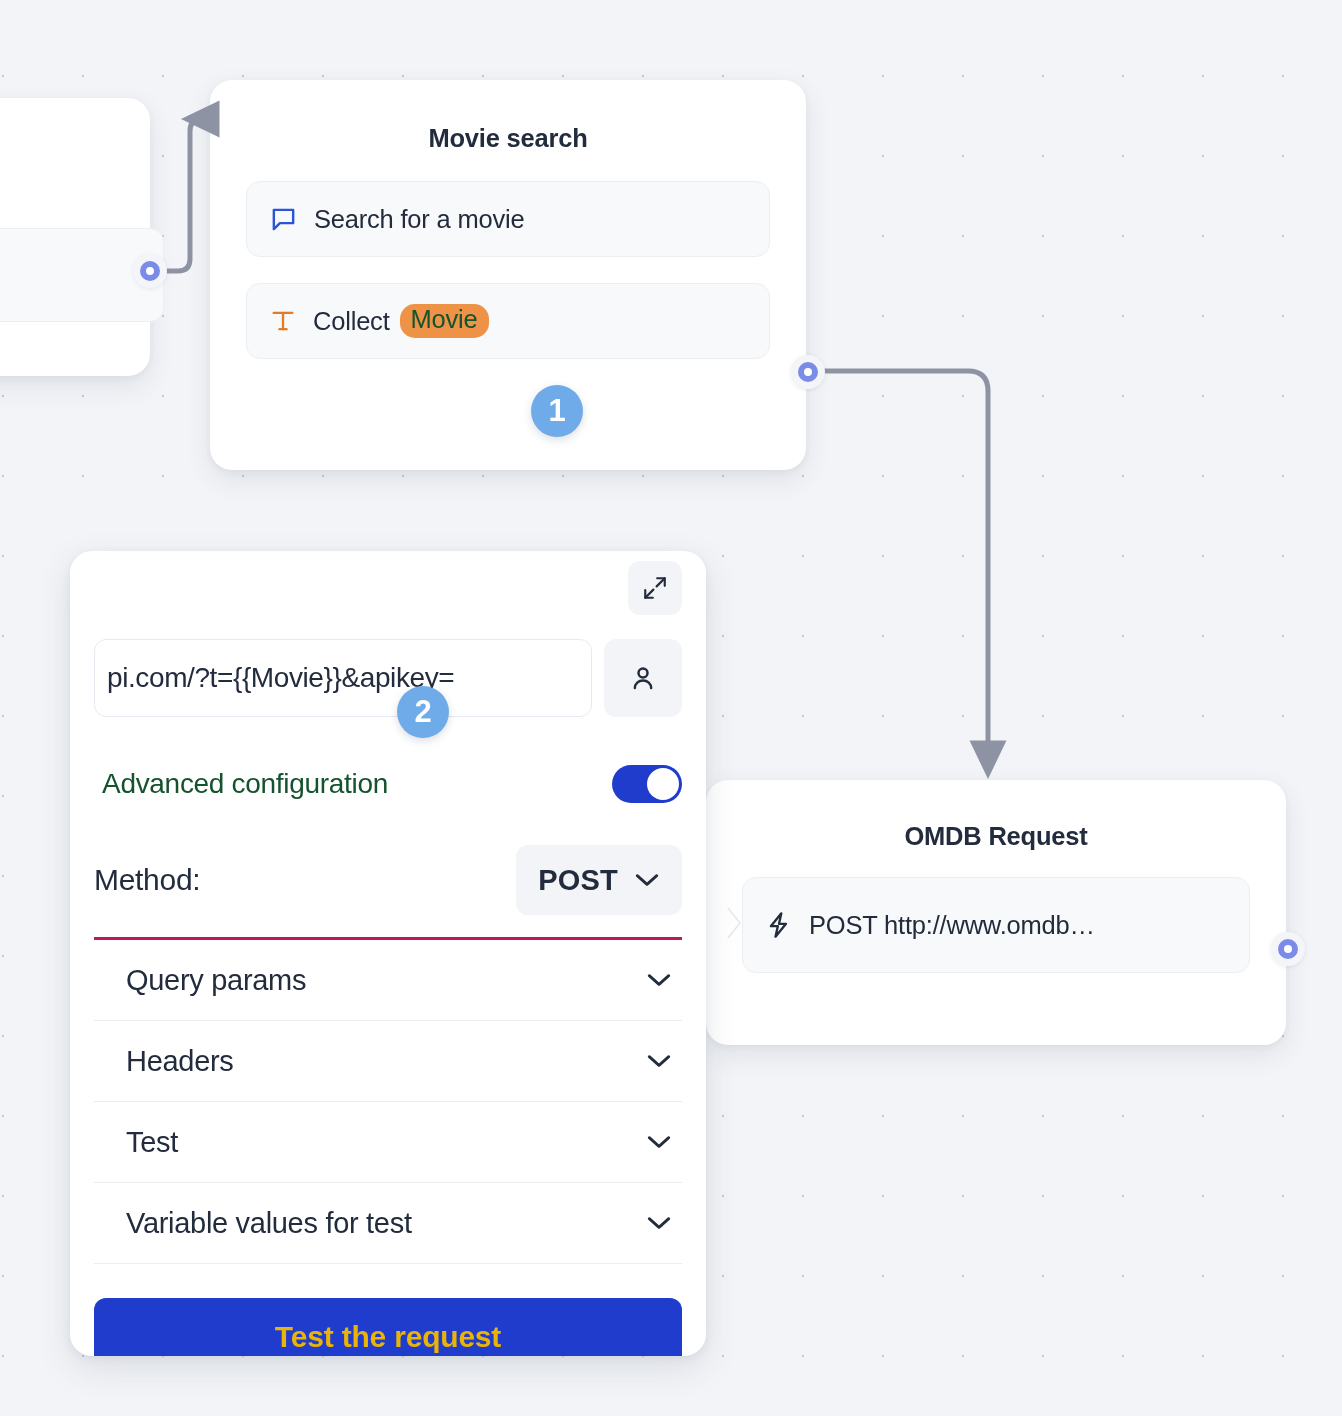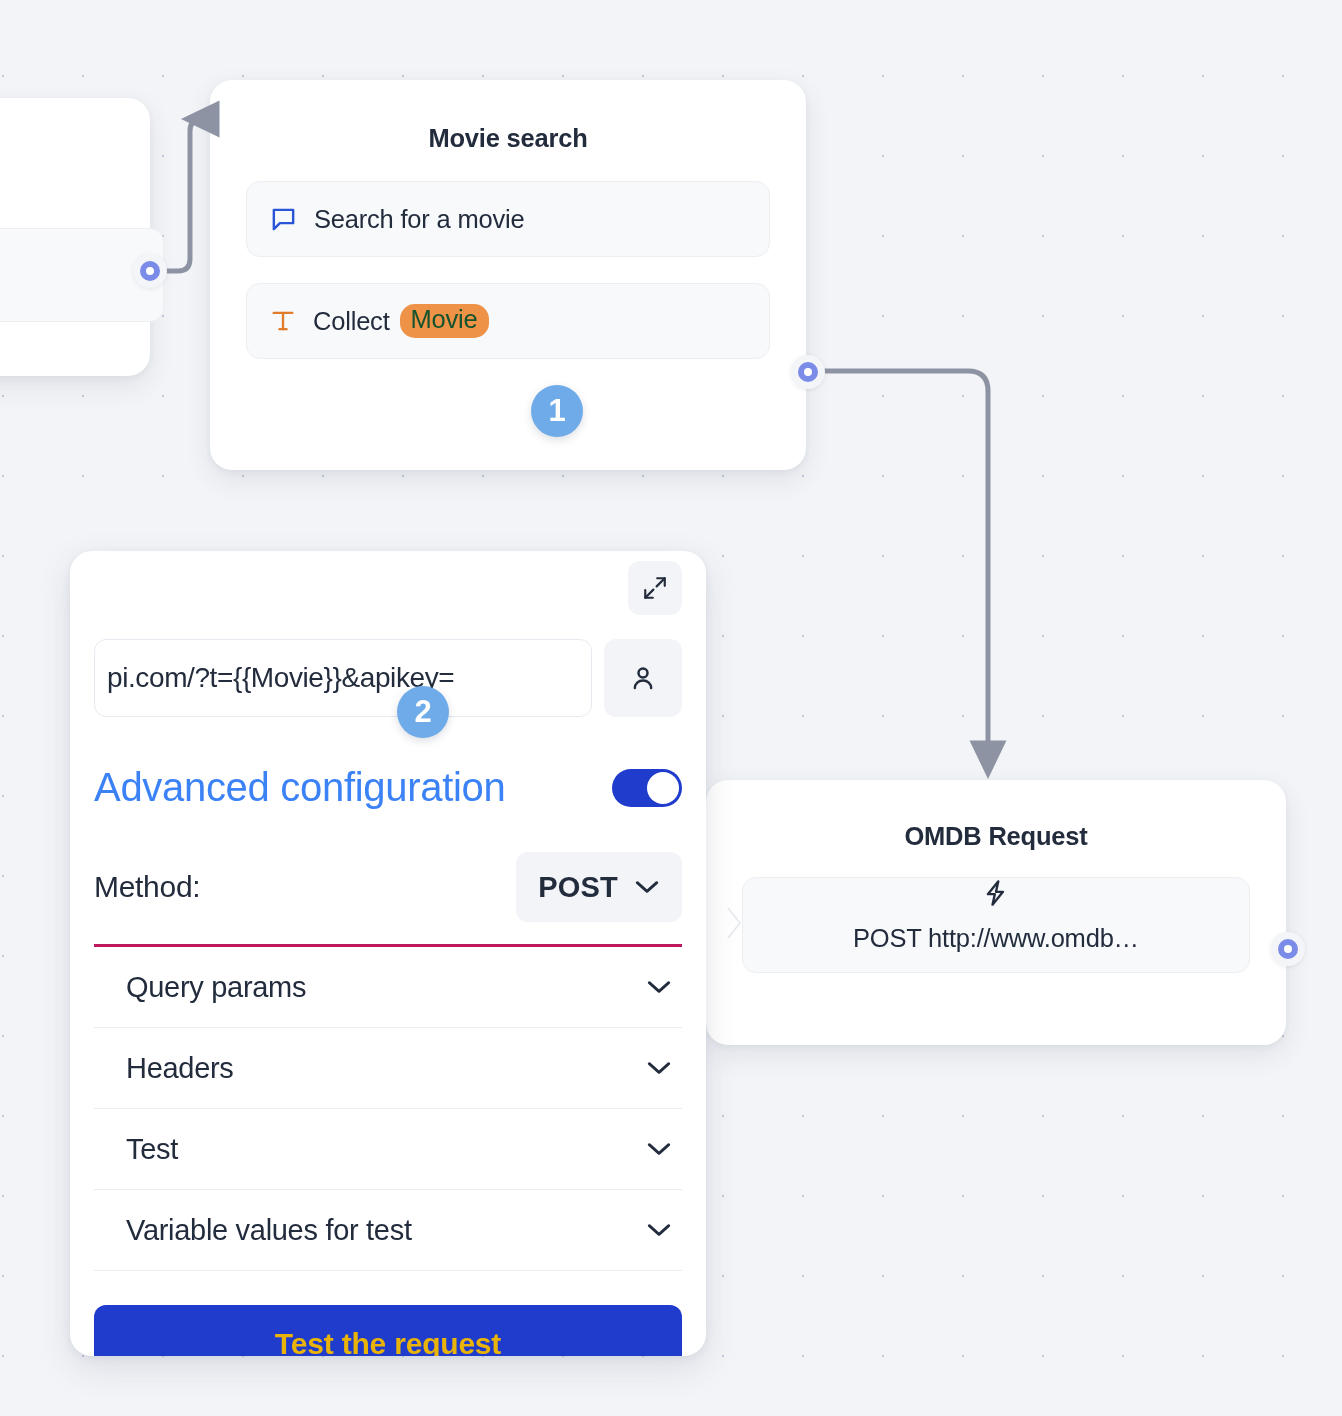--- a/index.html
+++ b/index.html
@@ -115,21 +115,21 @@
   #movie-search-node .node-title { margin-bottom: 28px; }
   #movie-search-node .action-row + .action-row { margin-top: 26px; }
 
   
   #omdb-node {
     left: 706px; top: 780px;
     width: 580px; height: 265px;
     padding: 42px 36px;
   }
   #omdb-node .node-title { margin-bottom: 26px; }
-  #omdb-node .action-row { height: 96px; flex-direction: column; }
+  #omdb-node .action-row { height: 96px; }
 
   .bolt-icon { flex: none; }
   .left-chevron {
     position: absolute;
     left: -18px; top: 50%;
     transform: translateY(-50%);
   }
 
   
   #connectors {
@@ -192,23 +192,24 @@
     cursor: pointer;
   }
 
   .adv-row {
     display: flex;
     align-items: center;
     justify-content: space-between;
     margin-top: 48px;
   }
   .adv-label {
-    font-size: 40px;
-    color: #3b82f6;
+    font-size: 28px;
+    color: #14532d;
     letter-spacing: -.3px;
+    margin-left: 8px;
   }
   .toggle {
     width: 70px; height: 38px;
     border-radius: 19px;
     background: #1f3ccc;
     position: relative;
     cursor: pointer;
     flex: none;
   }
   .toggle::after {

